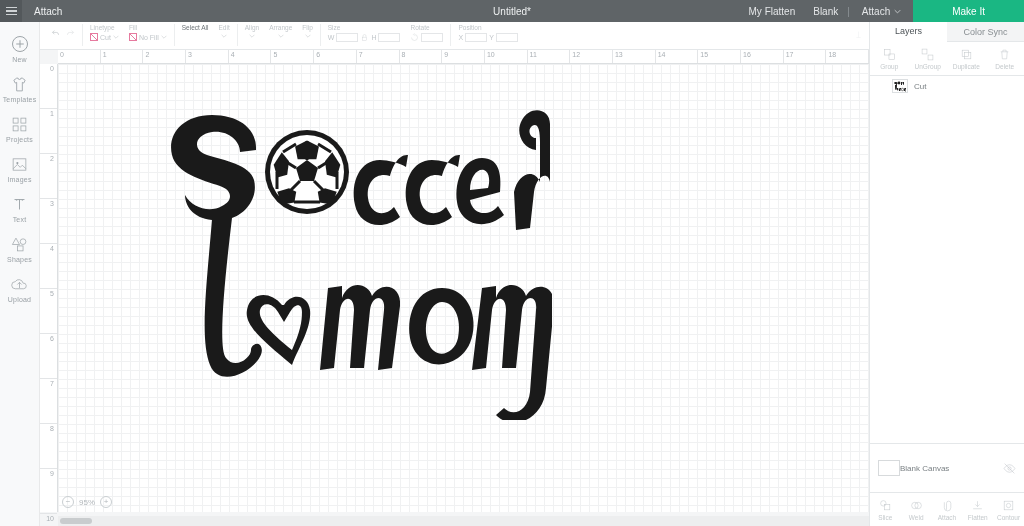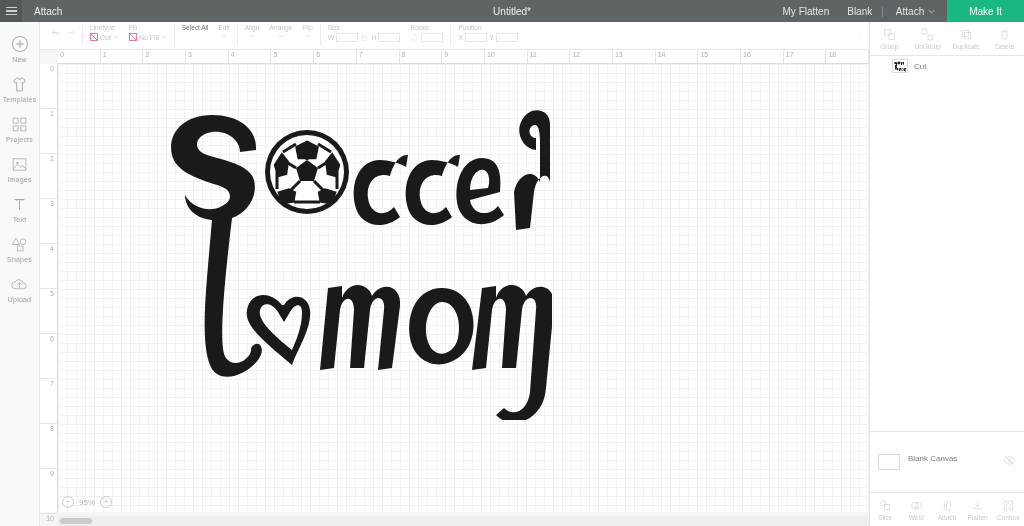--- a/index.html
+++ b/index.html
@@ -21,21 +21,21 @@
   .hdr{height:22px;background:var(--hdr);display:flex;align-items:center;color:#e4e6e8;font-size:10px;position:relative;}
   .hamb{width:22px;height:22px;background:var(--hdr-dark);display:flex;flex-direction:column;justify-content:center;align-items:center;gap:2px;cursor:pointer;}
   .hamb span{display:block;width:11px;height:1.5px;background:#cfd3d5;}
   .hdr-title{margin-left:12px;color:#eef0f1;}
   .hdr-center{position:absolute;left:50%;transform:translateX(-50%);color:#eef0f1;}
   .hdr-right{margin-left:auto;display:flex;align-items:center;height:100%;}
   .hdr-link{padding:0 9px;color:#e4e6e8;white-space:nowrap;cursor:pointer;}
   .hdr-div{color:#8d9396;}
   .hdr-explore{padding:0 12px;display:flex;align-items:center;gap:4px;cursor:pointer;}
   .chev{width:7px;height:7px;}
-  .btn-make{background:var(--green);color:#fff;height:100%;display:flex;align-items:center;padding:0 22px;font-size:10px;cursor:pointer;}
+  .btn-make{background:var(--green);color:#fff;height:100%;display:flex;align-items:center;padding:0 39px;font-size:10px;cursor:pointer;}
   
   .main{display:flex;height:calc(100% - 22px);}
   
   .rail{width:40px;background:var(--side);border-right:1px solid var(--side-border);display:flex;flex-direction:column;align-items:center;padding-top:6px;}
   .rail-item{width:100%;display:flex;flex-direction:column;align-items:center;gap:3px;padding:7px 0 6px;cursor:pointer;}
   .rail-item svg{width:17px;height:17px;color:var(--txt);}
   .rail-item.big svg{width:18px;height:18px;}
   .rail-item span{font-size:7px;color:var(--txt);letter-spacing:.2px;}
   
   .work{flex:1;display:flex;flex-direction:column;min-width:0;}
@@ -78,21 +78,21 @@
   .ractions{display:flex;height:34px;border-bottom:1px solid var(--pnl-border);}
   .ract{flex:1;display:flex;flex-direction:column;align-items:center;justify-content:center;gap:2px;color:#c4c9cc;font-size:6.5px;cursor:pointer;}
   .ract svg{width:13px;height:13px;}
   .layers{flex:1;overflow:auto;font-size:9px;}
   .layer-row{display:flex;align-items:center;padding:4px 6px;gap:5px;color:#4d5357;}
   .layer-row.hdr-row{font-size:9px;}
   .layer-caret{width:7px;height:7px;color:#888;}
   .eye{width:11px;height:11px;color:#9ea4a8;margin-left:auto;}
   .layer-sub{display:flex;align-items:center;padding:3px 6px 3px 22px;gap:6px;color:#7a8084;font-size:8px;}
   .thumb{width:16px;height:14px;border:1px solid #dcdfe1;background:#fff;display:flex;align-items:center;justify-content:center;font-size:5px;color:#555;overflow:hidden;}
-  .canvas-row{border-top:1px solid var(--pnl-border);display:flex;align-items:flex-start;padding:22px 8px;gap:8px;}
+  .canvas-row{border-top:1px solid var(--pnl-border);display:flex;align-items:center;padding:16px 8px;}
   .canvas-sw{width:22px;height:16px;border:1px solid #d7dadc;background:#fff;}
   .canvas-row span{font-size:8px;color:#7a8084;}
   .canvas-row .eye2{margin-left:auto;width:13px;height:13px;color:#c1c6ca;}
   .rfoot{height:34px;border-top:1px solid var(--pnl-border);display:flex;}
   .rfoot .ract{color:#c4c9cc;}
 </style>
 </head>
 <body>
 
 <div class="hdr">
@@ -362,20 +362,24 @@
         <span>95%</span>
         <div class="circ">+</div>
       </div>
       <div class="h-scroll">
           <div class="h-thumb"></div>
         </div>
     </div>
   </div>
 
   <div class="rpanel">
+    <div class="tabs">
+      <div class="tab active">Layers</div>
+      <div class="tab inactive">Color Sync</div>
+    </div>
     <div class="ractions">
       <div class="ract">
           <svg viewBox="0 0 24 24">
             <rect x="3" y="3" width="10" height="10" fill="none" stroke="currentColor"></rect>
             <rect x="11" y="11" width="10" height="10" fill="none" stroke="currentColor"></rect>
           </svg>
           <span>Group</span>
         </div>
       <div class="ract">
           <svg viewBox="0 0 24 24">

